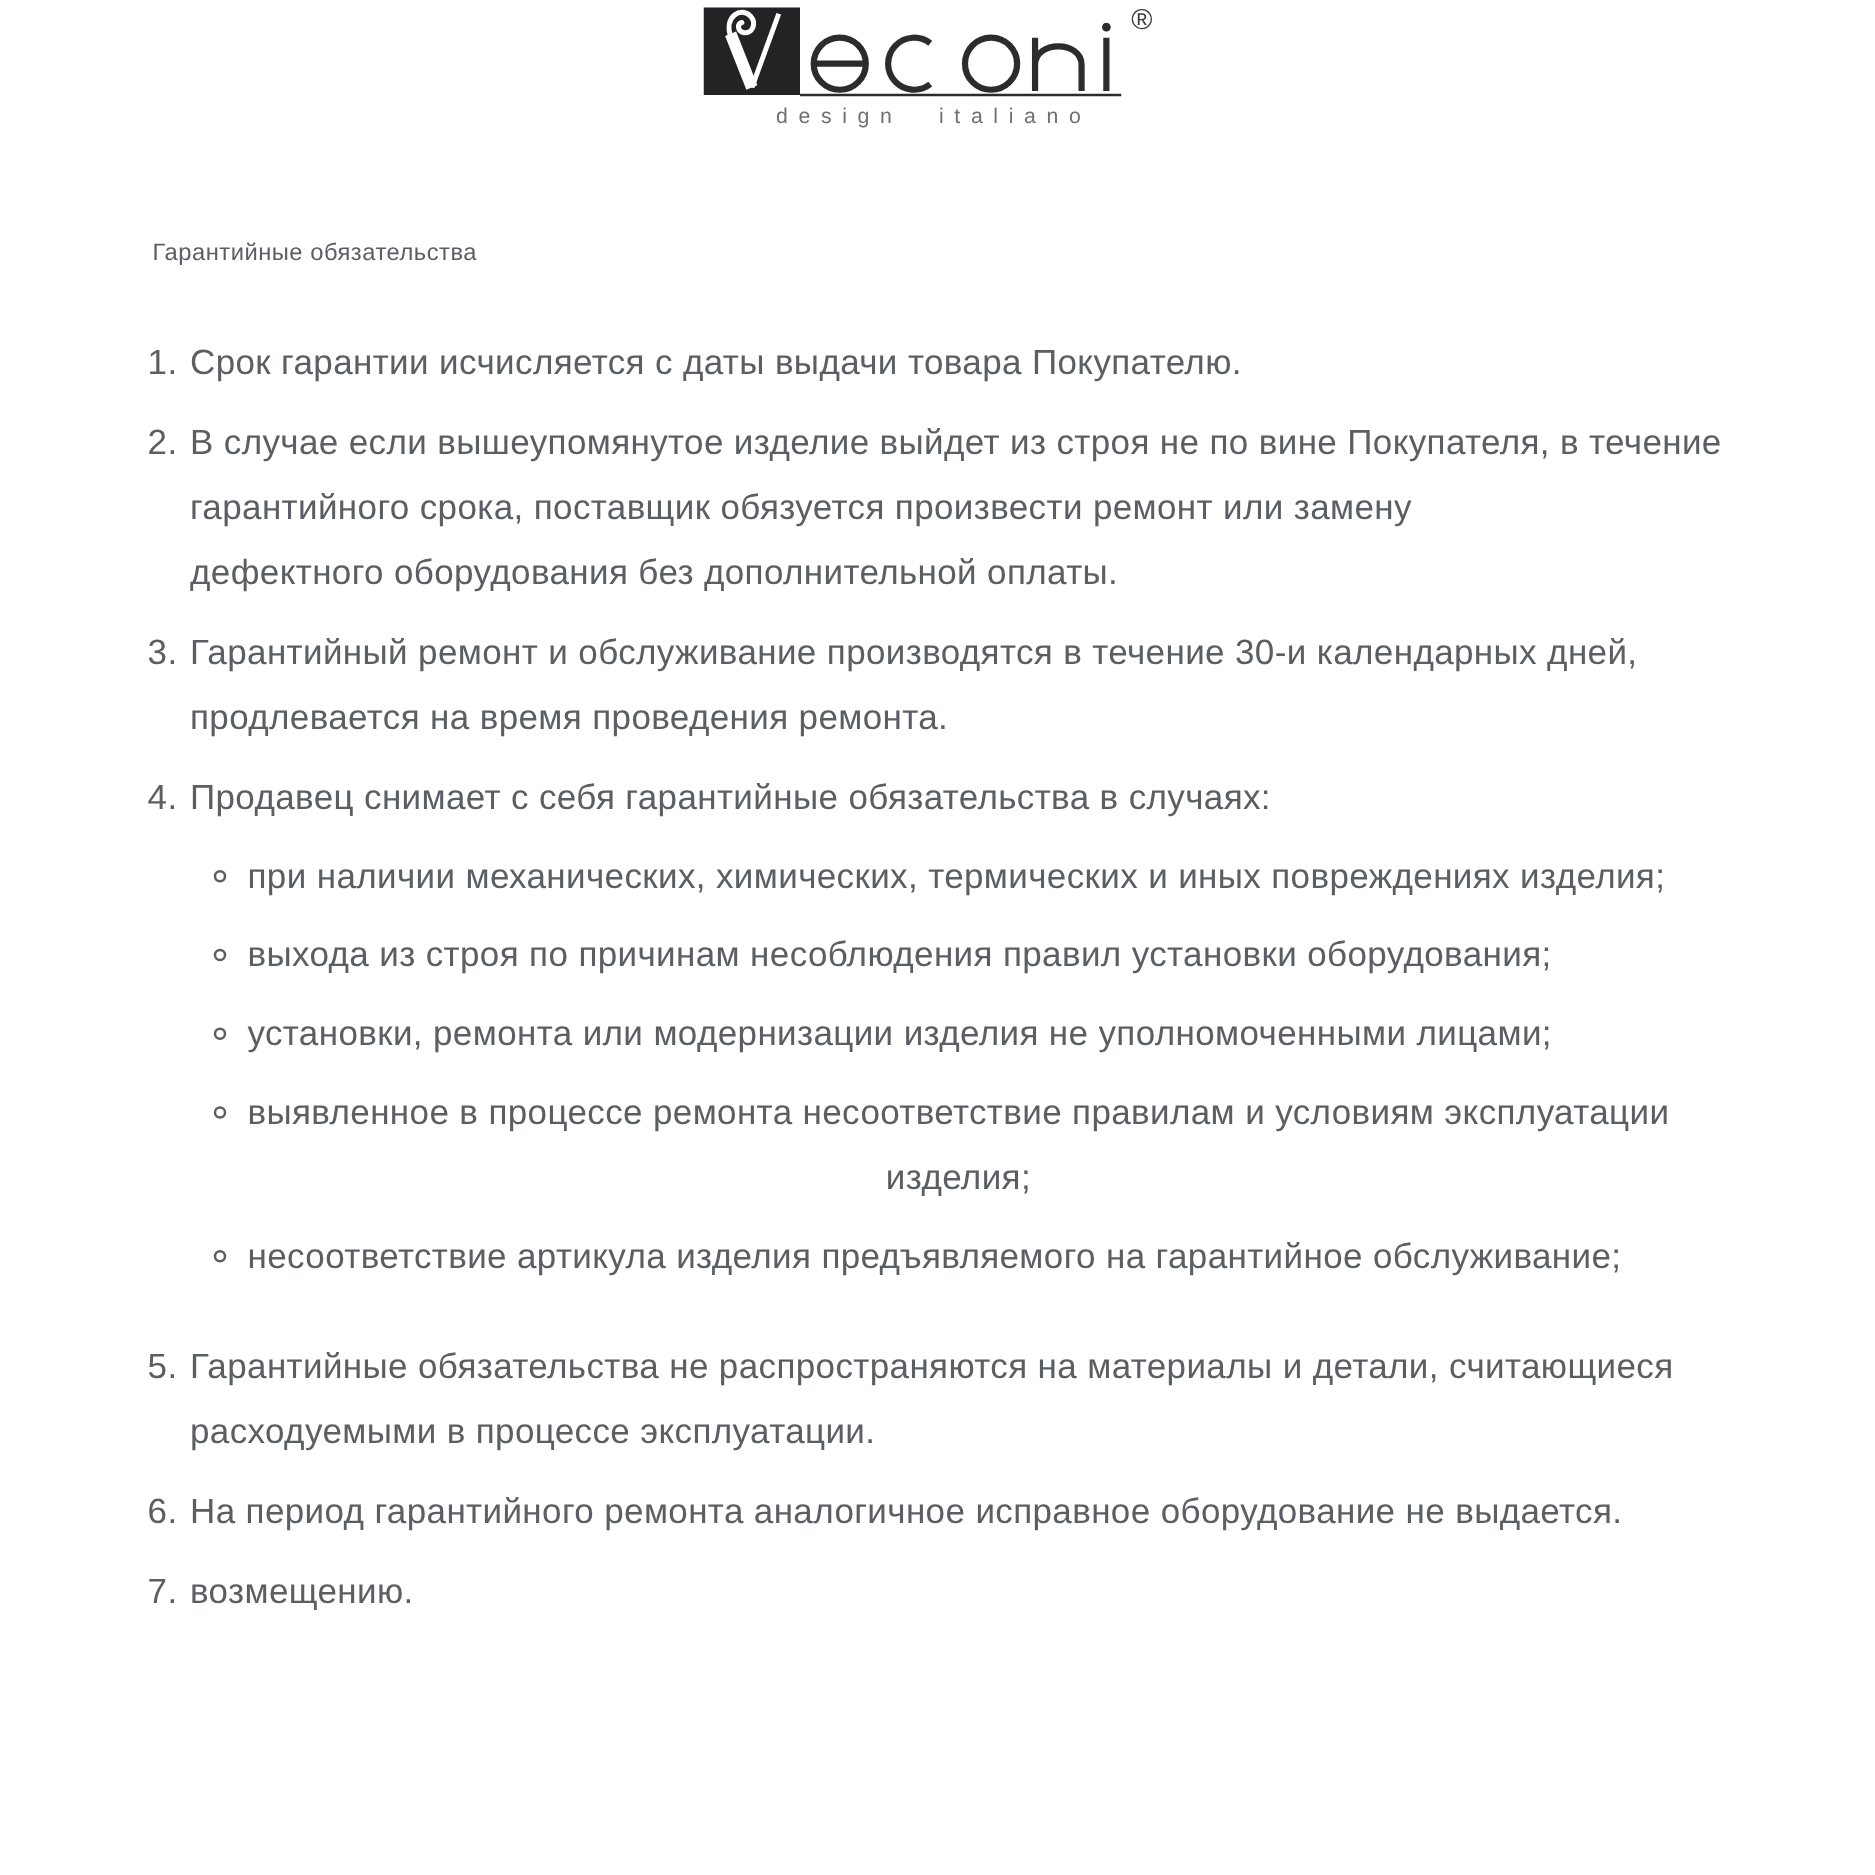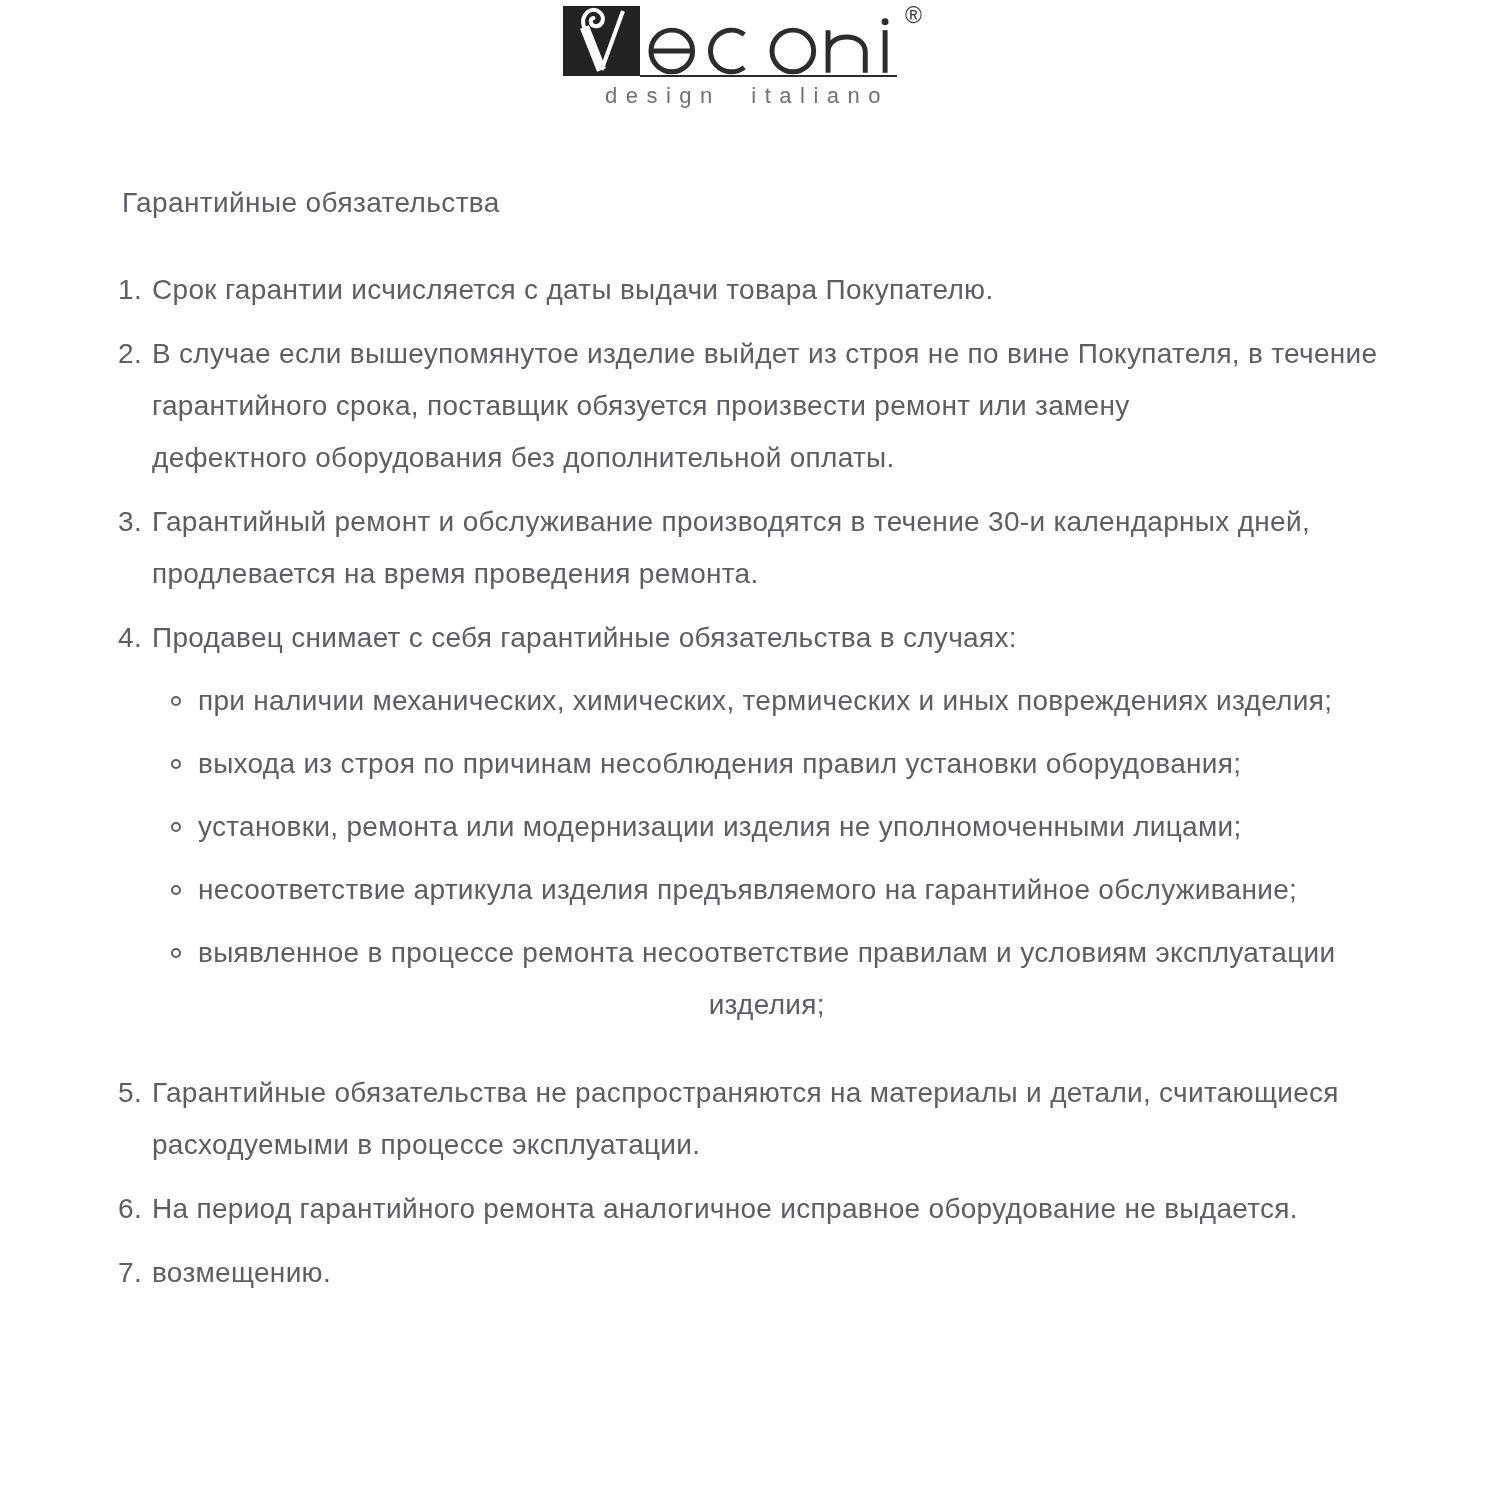--- a/index.html
+++ b/index.html
@@ -7,25 +7,25 @@
   .page{position:relative;width:1500px;height:1500px;background:#ffffff;overflow:hidden;}
 
   
   .logo{position:absolute;left:561px;top:6px;width:372px;height:110px;}
   .logo-square{position:absolute;left:2px;top:0;width:77px;height:70px;background:#232325;}
   .v-mark{position:absolute;left:0;top:0;width:77px;height:70px;}
   .wordmark{position:absolute;left:86px;top:12px;width:250px;height:58px;}
   .reg{position:absolute;left:344px;top:-2px;font-size:23px;color:#3c3c3e;line-height:1;}
   .rule{position:absolute;left:79px;top:69px;width:257px;height:2px;background:#2b2b2d;}
   .tagline{position:absolute;left:36px;top:77px;width:300px;text-align:center;
-           font-size:22px;letter-spacing:8.5px;word-spacing:16px;color:#6f7073;white-space:nowrap;}
+           font-size:17px;letter-spacing:8.5px;word-spacing:16px;color:#6f7073;white-space:nowrap;}
 
   
   .content{position:absolute;left:122px;top:186px;}
-  h1{margin:0;font-size:28px;line-height:34px;font-weight:400;color:#5b5e63;letter-spacing:0.4px;}
+  h1{margin:0;font-size:19px;line-height:34px;font-weight:400;color:#5b5e63;letter-spacing:0.4px;}
   ol{margin:44px 0 0;padding:0;list-style:none;}
   .item{display:flex;font-size:28px;line-height:52px;color:#5b5e63;letter-spacing:0.3px;}
   .item + .item{margin-top:12px;}
   .item.gap{margin-top:36px;}
   .num{flex:0 0 34px;margin-left:-14px;text-align:right;}
   .txt{padding-left:10px;}
   .line{display:block;white-space:nowrap;}
 
   .bullets{list-style:none;margin:2px 0 0;padding:0;}
   .bullet{display:flex;margin-top:11px;}
@@ -113,28 +113,28 @@
             </li>
             <li class="bullet">
               <span class="ring"></span>
               <span class="btxt">
                 <span class="line">установки, ремонта или модернизации изделия не уполномоченными лицами;</span>
               </span>
             </li>
             <li class="bullet">
               <span class="ring"></span>
               <span class="btxt">
-                <span class="line">несоответствие артикула изделия предъявляемого на гарантийное обслуживание;</span>
+                <span class="line">выявленное в процессе ремонта несоответствие правилам и условиям эксплуатации</span>
+                <span class="line">изделия;</span>
               </span>
             </li>
             <li class="bullet">
               <span class="ring"></span>
               <span class="btxt">
-                <span class="line">выявленное в процессе ремонта несоответствие правилам и условиям эксплуатации</span>
-                <span class="line">изделия;</span>
+                <span class="line">несоответствие артикула изделия предъявляемого на гарантийное обслуживание;</span>
               </span>
             </li>
           </ul>
         </span>
       </li>
 
       <li class="item gap">
         <span class="num">5.</span>
         <span class="txt">
           <span class="line">Гарантийные обязательства не распространяются на материалы и детали, считающиеся</span>

